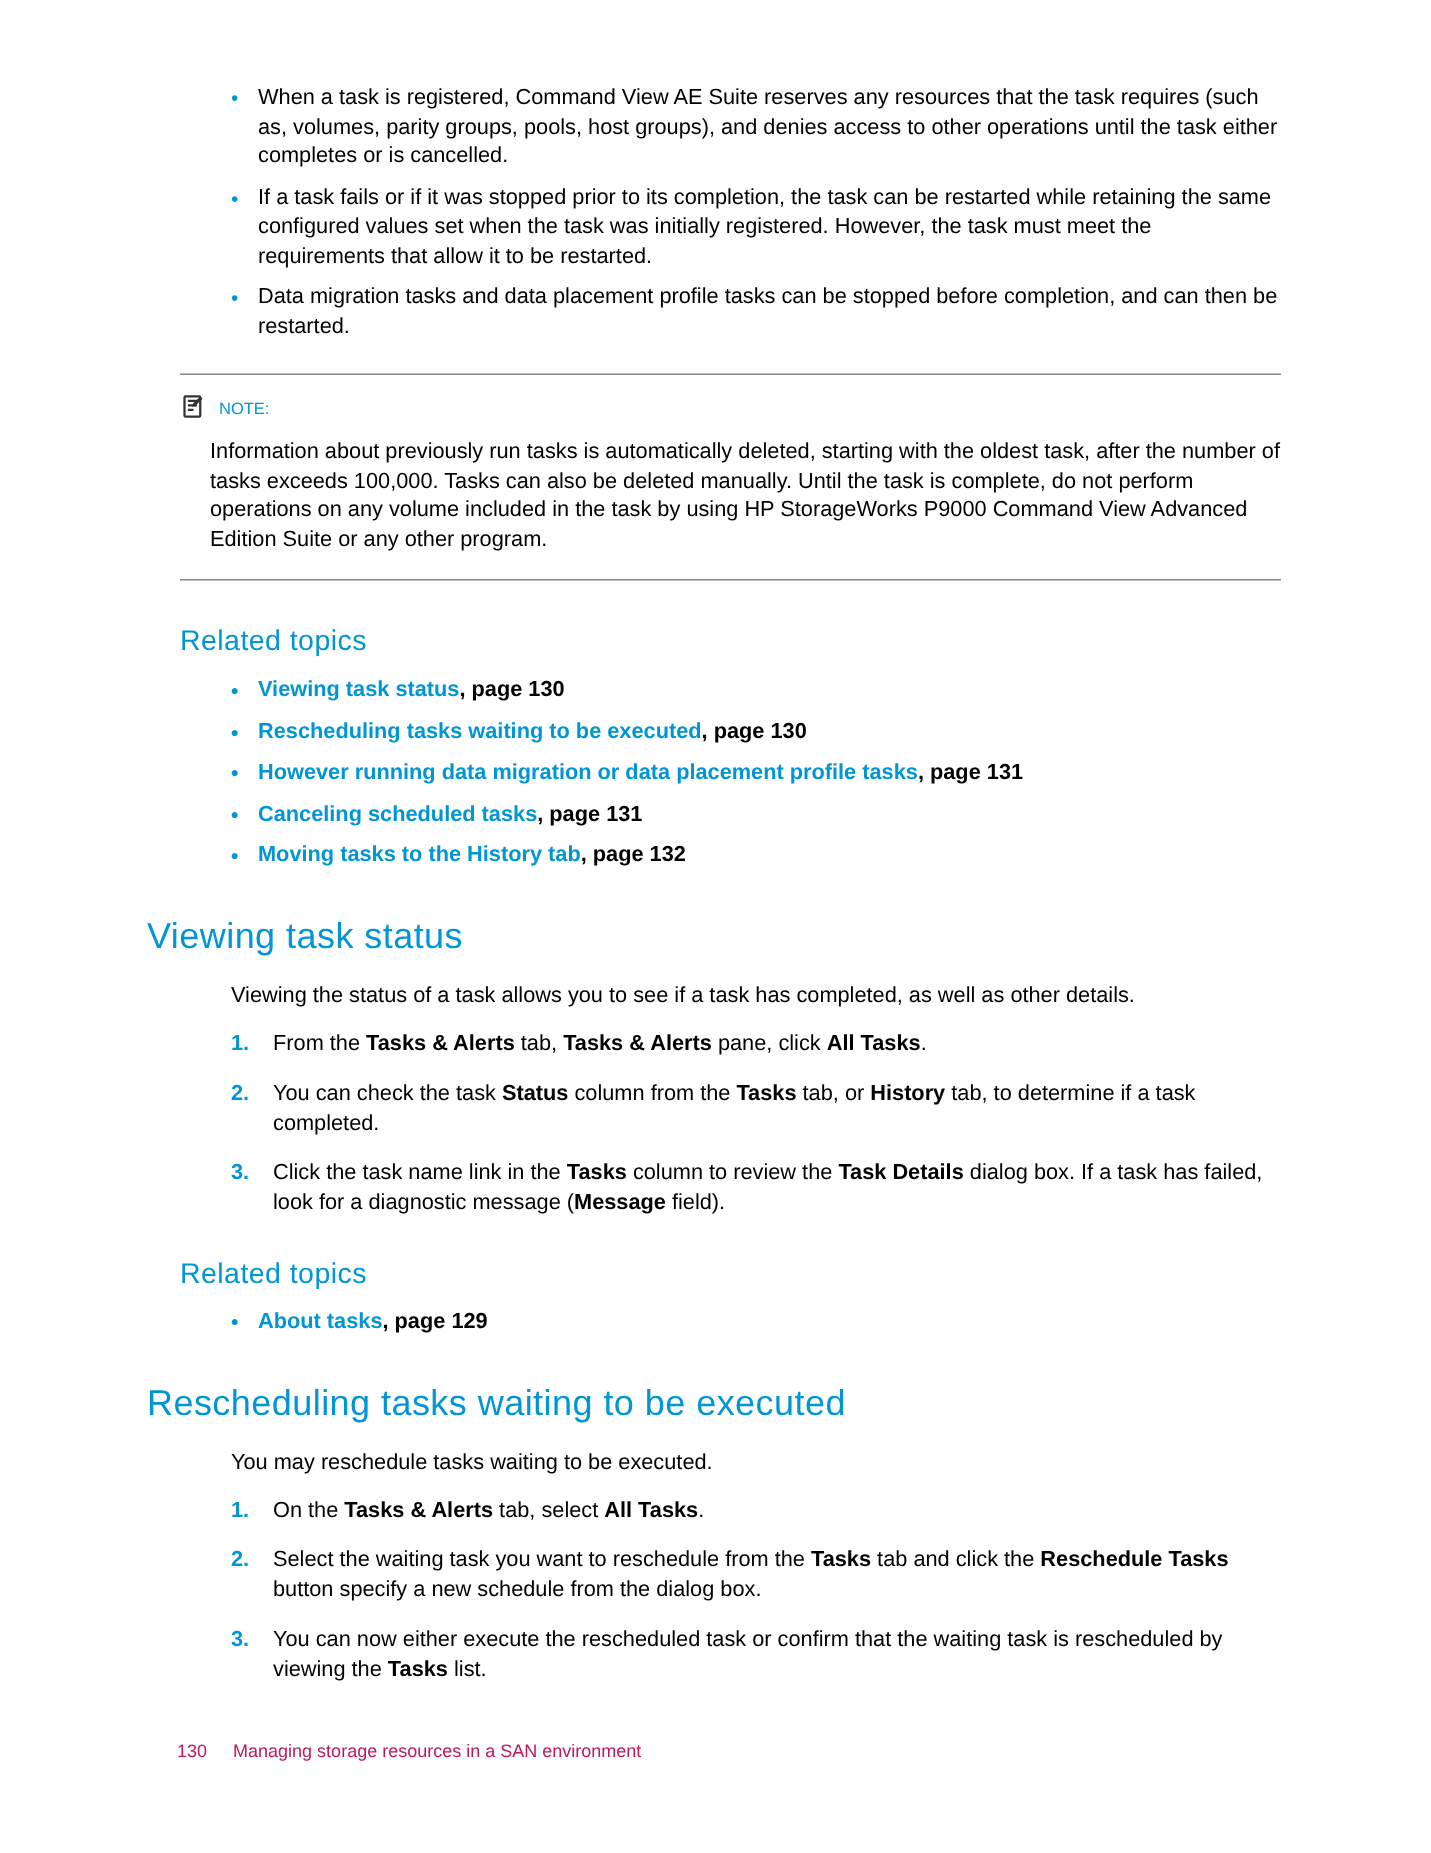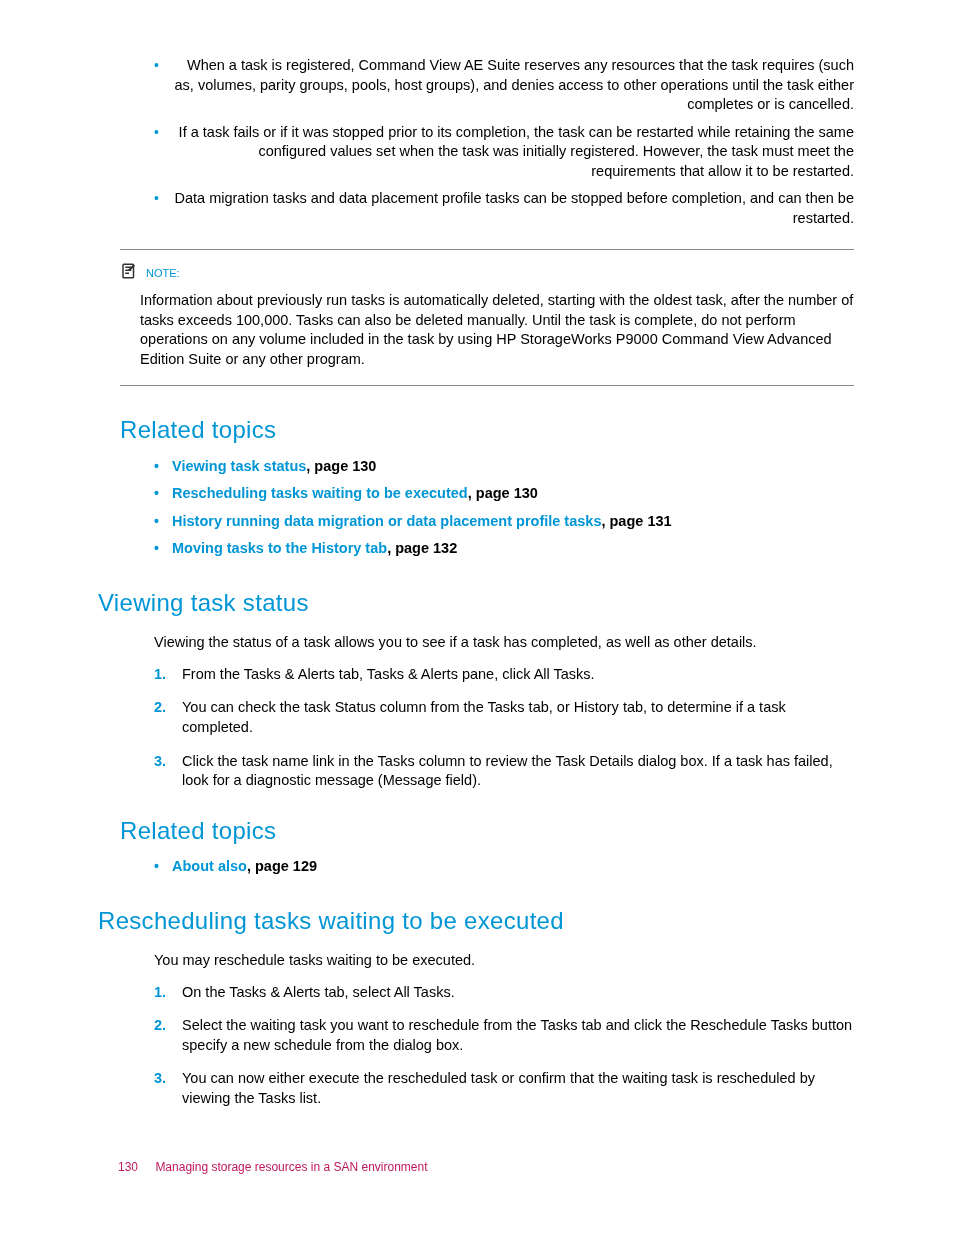--- a/index.html
+++ b/index.html
@@ -23,21 +23,20 @@
   .content { padding-left: 20px; }
   ul.bullets {
     list-style: none;
     margin: 0 0 20px 0;
     padding: 0 0 0 34px;
   }
   ul.bullets > li {
     position: relative;
     padding-left: 18px;
     margin-bottom: 8px;
-    text-align: right;
   }
   ul.bullets > li::before {
     content: "•";
     position: absolute;
     left: 0;
     top: 0;
     color: #0096d6;
     font-size: 14px;
   }
   hr.note-rule {
@@ -52,21 +51,21 @@
     gap: 8px;
     margin-bottom: 6px;
   }
   .note-label .icon { color: #333; }
   .note-label .txt { color: #0096d6; font-size: 11px; }
   .note-body { margin-left: 20px; }
   .related-heading {
     font-family: Arial, Helvetica, sans-serif;
     font-weight: 300;
     color: #0096d6;
-    font-size: 24px;
+    font-size: 19px;
     margin: 24px 0 10px 0;
     letter-spacing: 0.3px;
   }
   h2.section-heading {
     font-family: Arial, Helvetica, sans-serif;
     font-weight: 300;
     color: #0096d6;
     font-size: 24px;
     margin: 28px 0 14px 0;
     letter-spacing: 0.3px;
@@ -115,21 +114,21 @@
   }
   .footer {
     position: absolute;
     bottom: 60px;
     left: 118px;
     font-size: 12px;
     color: #be185d;
     margin-top: 16px;
   }
   .footer .pnum { margin-right: 14px; }
-  b, strong { font-weight: normal; text-align: right; }
+  b, strong { font-weight: bold; text-align: right; }
   svg.note-icon { width: 18px; height: 18px; }
 </style>
 </head>
 <body>
 
 <div class="page">
   <div class="content">
 
     <ul class="bullets">
       <li><span>When a task is registered, Command View AE Suite reserves any resources that the task requires (such as, volumes, parity groups, pools, host groups), and denies access to other operations until the task either completes or is cancelled.</span></li>
@@ -150,35 +149,36 @@
         <span class="txt">NOTE:</span>
       </div>
       <div class="note-body">Information about previously run tasks is automatically deleted, starting with the oldest task, after the number of tasks exceeds 100,000. Tasks can also be deleted manually. Until the task is complete, do not perform operations on any volume included in the task by using HP StorageWorks P9000 Command View Advanced Edition Suite or any other program.</div>
       <hr class="note-rule" style="margin-top:16px;">
     </div>
 
     <h3 class="related-heading">Related topics</h3>
     <ul class="related">
       <li><span class="link">Viewing task status</span><span>, page 130</span></li>
       <li><span class="link">Rescheduling tasks waiting to be executed</span><span>, page 130</span></li>
-      <li><span class="link">History running data migration or data placement profile tasks</span><span>, page 131</span></li>
+      <li><span class="link">However running data migration or data placement profile tasks</span><span>, page 131</span></li>
+      <li><span class="link">Canceling scheduled tasks</span><span>, page 131</span></li>
       <li><span class="link">Moving tasks to the History tab</span><span>, page 132</span></li>
     </ul>
 
     <h2 class="section-heading">Viewing task status</h2>
     <p class="body-text">Viewing the status of a task allows you to see if a task has completed, as well as other details.</p>
     <ol class="steps">
       <li>From the <b>Tasks &amp; Alerts</b> tab, <b>Tasks &amp; Alerts</b> pane, click <b>All Tasks</b>.</li>
       <li>You can check the task <b>Status</b> column from the <b>Tasks</b> tab, or <b>History</b> tab, to determine if a task completed.</li>
       <li>Click the task name link in the <b>Tasks</b> column to review the <b>Task Details</b> dialog box. If a task has failed, look for a diagnostic message (<b>Message</b> field).</li>
     </ol>
 
     <h3 class="related-heading">Related topics</h3>
     <ul class="related">
-      <li><span class="link">About also</span><span>, page 129</span></li>
+      <li><span class="link">About tasks</span><span>, page 129</span></li>
     </ul>
 
     <h2 class="section-heading">Rescheduling tasks waiting to be executed</h2>
     <p class="body-text">You may reschedule tasks waiting to be executed.</p>
     <ol class="steps">
       <li>On the <b>Tasks &amp; Alerts</b> tab, select <b>All Tasks</b>.</li>
       <li>Select the waiting task you want to reschedule from the <b>Tasks</b> tab and click the <b>Reschedule Tasks</b> button specify a new schedule from the dialog box.</li>
       <li>You can now either execute the rescheduled task or confirm that the waiting task is rescheduled by viewing the <b>Tasks</b> list.</li>
     </ol>
 

